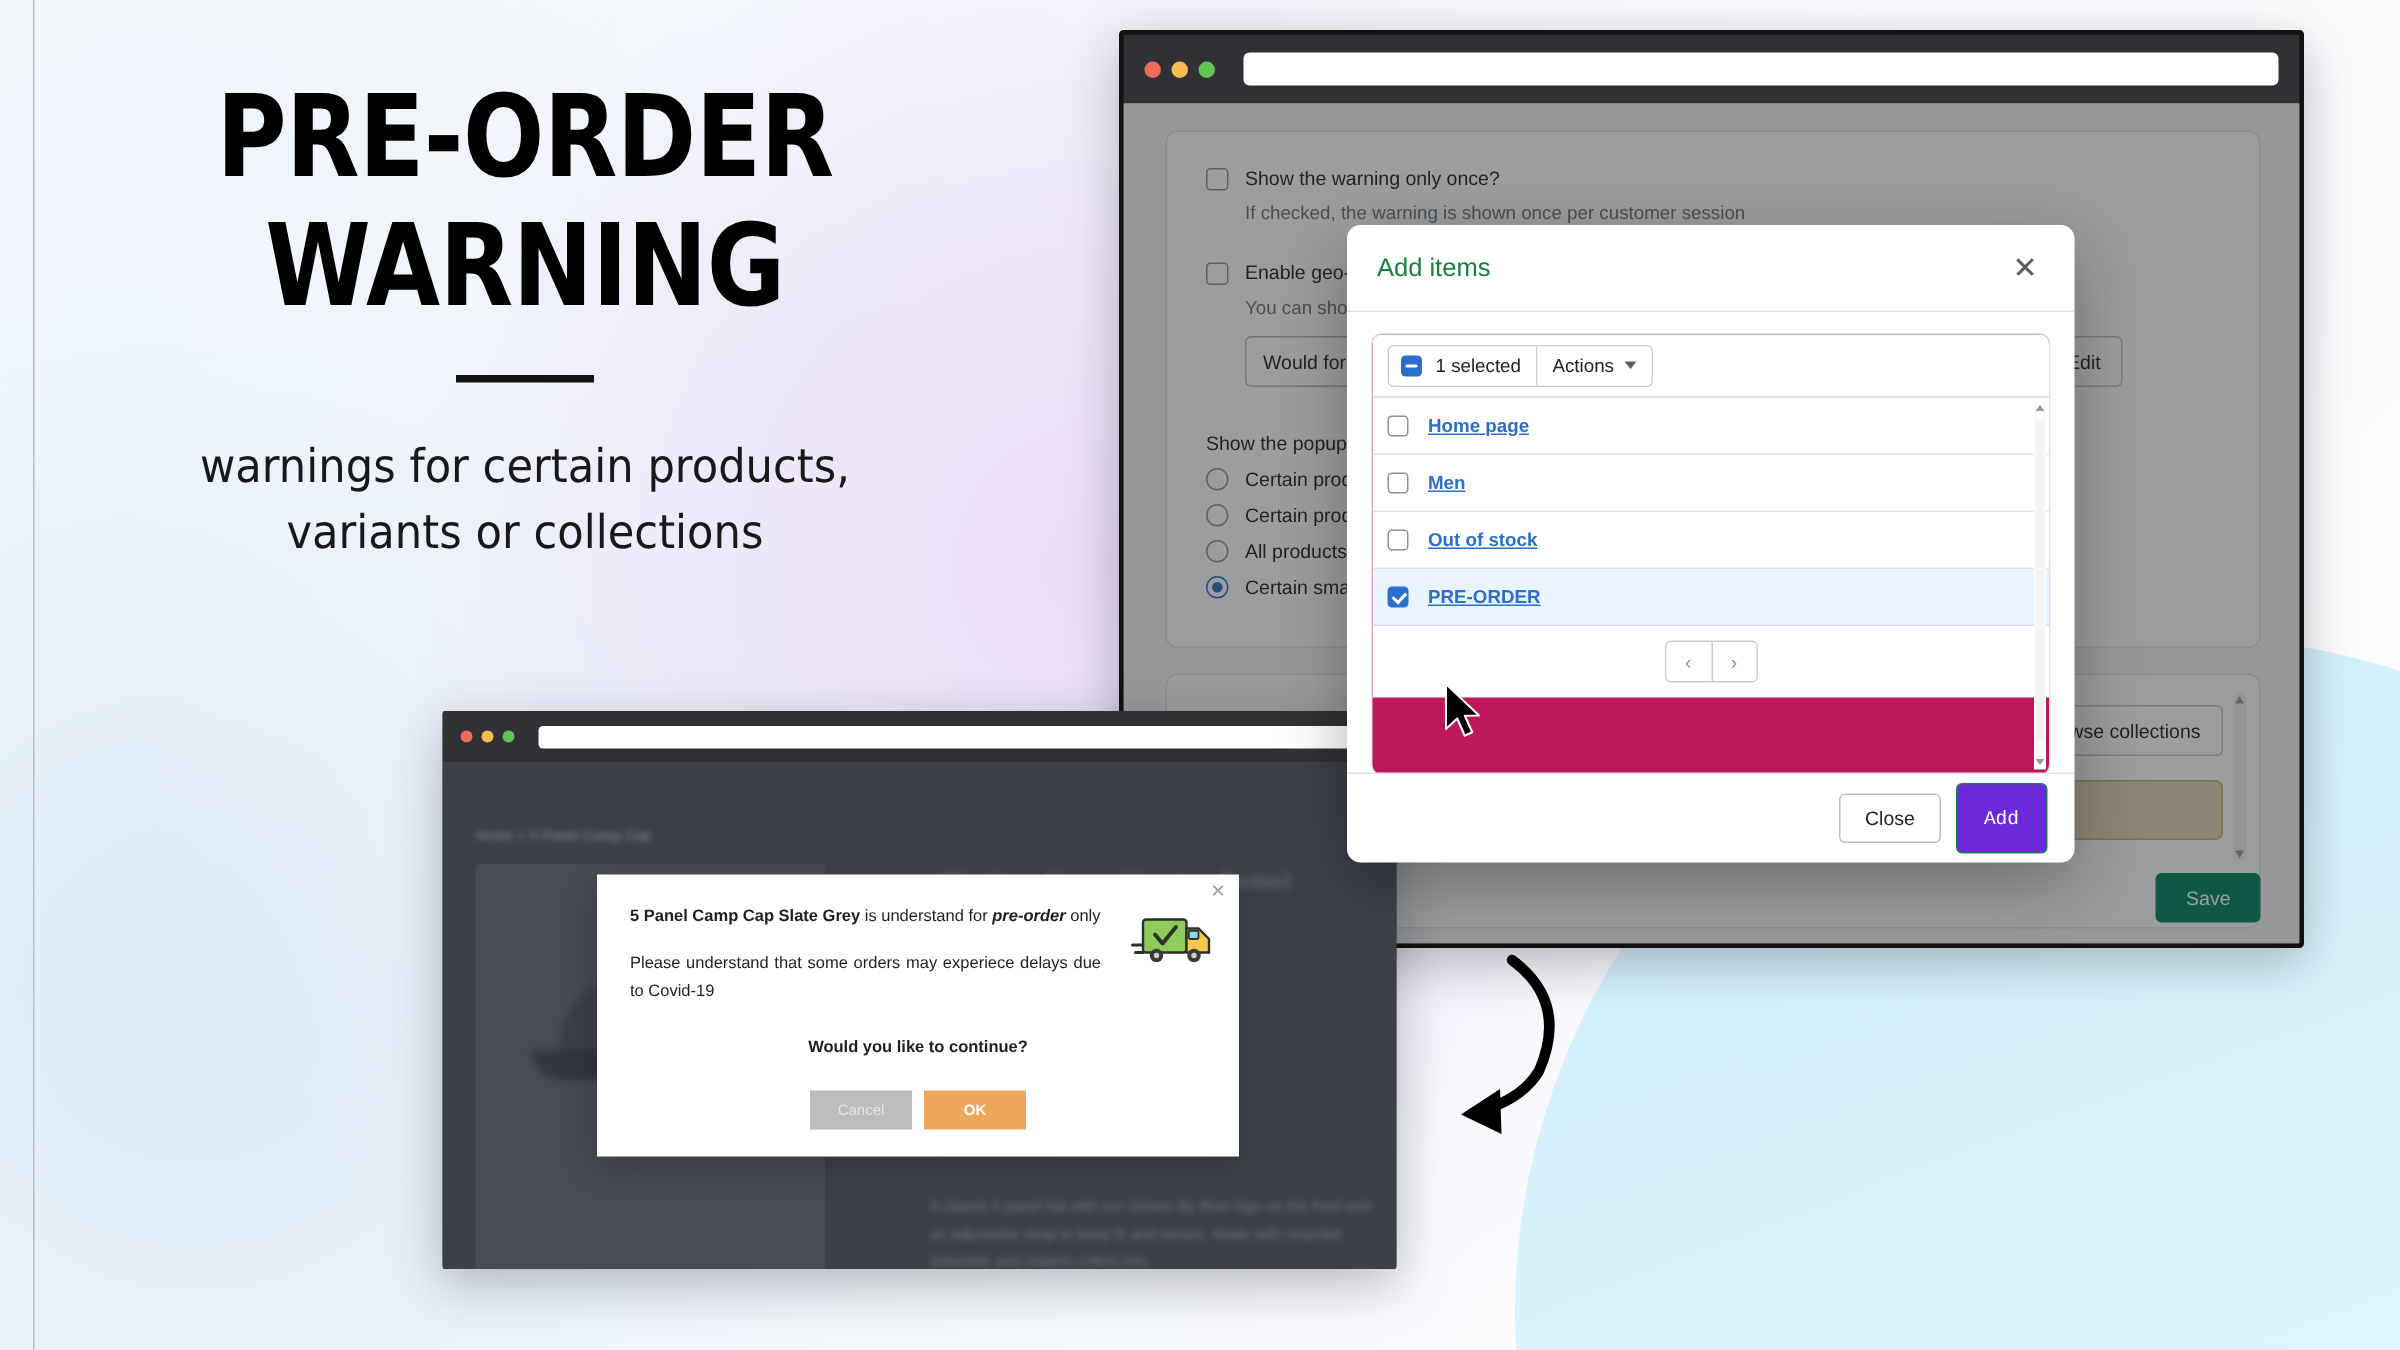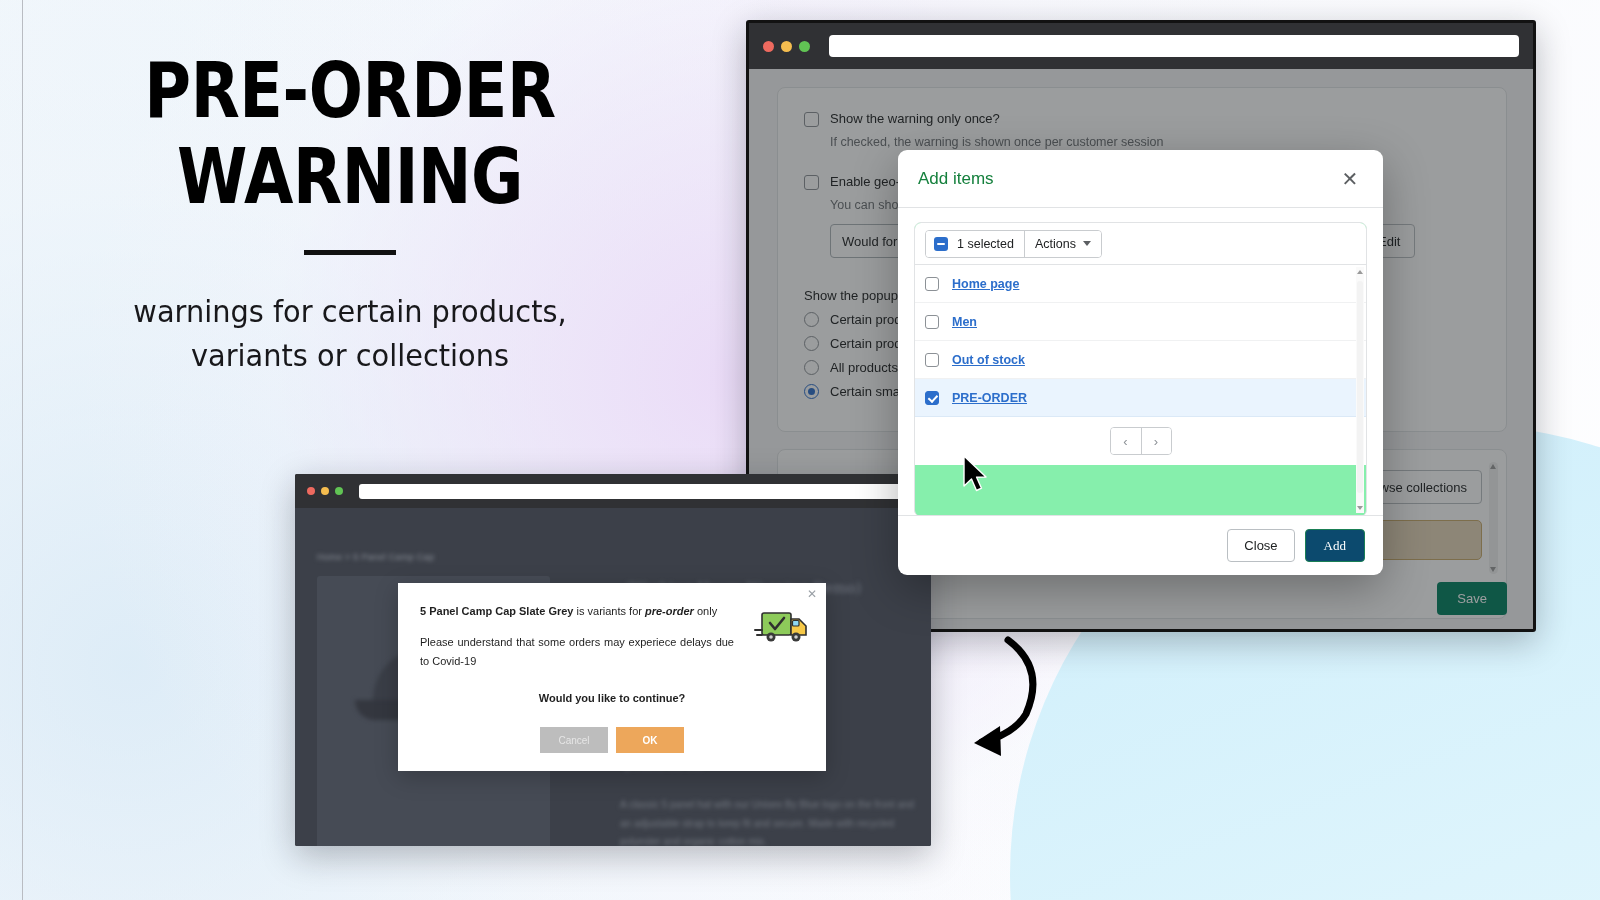--- a/index.html
+++ b/index.html
@@ -227,21 +227,21 @@
   .modal-close {
     width: 26px; height: 26px;
     display: flex; align-items: center; justify-content: center;
     color: #5c5f62; font-size: 20px; line-height: 1;
     background: none; border: none; cursor: pointer; font-family: inherit;
   }
   .modal-body { flex: 1 1 auto; padding: 14px 16px 0 16px; position: relative; overflow: hidden; }
   .rs-card {
     border: 1px solid #e1e3e5; border-radius: 7px;
     overflow: hidden; height: 295px; position: relative;
-    background: #86efac;
+    background: #be185d;
   }
   .rs-toolbar {
     height: 42px; display: flex; align-items: center;
     padding: 0 10px; border-bottom: 1px solid #e1e3e5;
     background: #fff;
   }
   .seg-group {
     display: flex; align-items: stretch;
     border: 1px solid #c9cccf; border-radius: 4px; overflow: hidden;
     height: 28px;
@@ -335,23 +335,23 @@
     border-top: 1px solid #e1e3e5;
     display: flex; align-items: center; justify-content: flex-end;
     gap: 10px; padding: 0 18px;
   }
   .btn-close {
     height: 33px; padding: 0 16px;
     background: #fff; border: 1px solid #babfc3; border-radius: 4px;
     font-size: 13px; color: #202223; font-family: inherit; cursor: pointer;
   }
   .btn-add {
-    height: 33px; padding: 0 18px;
-    background: #0c4a6e; border: 1px solid #1a7f55; border-radius: 4px;
-    font-size: 13px; color: #fff; font-family: Liberation Serif, serif; cursor: pointer;
+    height: 47px; padding: 0 18px;
+    background: #6d28d9; border: 1px solid #1a7f55; border-radius: 4px;
+    font-size: 13px; color: #fff; font-family: Liberation Mono, monospace; cursor: pointer;
   }
 
   
   #cursor {
     position: absolute;
     left: 962px; top: 455px;
     width: 30px; height: 40px;
     z-index: 30;
     pointer-events: none;
   }
@@ -660,21 +660,21 @@
       <div class="prod-note blur">products like this</div>
       <div class="prod-desc blur">A classic 5 panel hat with our Unisex By Blue logo on the front and an adjustable strap to keep fit and secure. Made with recycled polyester and organic cotton mix.</div>
 
     </div>
   </div>
 
   <div id="warning-popup">
     <button class="wp-close">✕</button>
 
     <div class="wp-line1">
-      <b>5 Panel Camp Cap Slate Grey</b><span> is variants for </span><i>pre-order</i><span> only</span>
+      <b>5 Panel Camp Cap Slate Grey</b><span> is understand for </span><i>pre-order</i><span> only</span>
     </div>
 
     <div class="wp-para">Please understand that some orders may experiece delays due to Covid-19</div>
     <div class="wp-q">Would you like to continue?</div>
 
     <div class="wp-btns">
       <button class="wp-cancel">Cancel</button>
       <button class="wp-ok">OK</button>
     </div>
 

